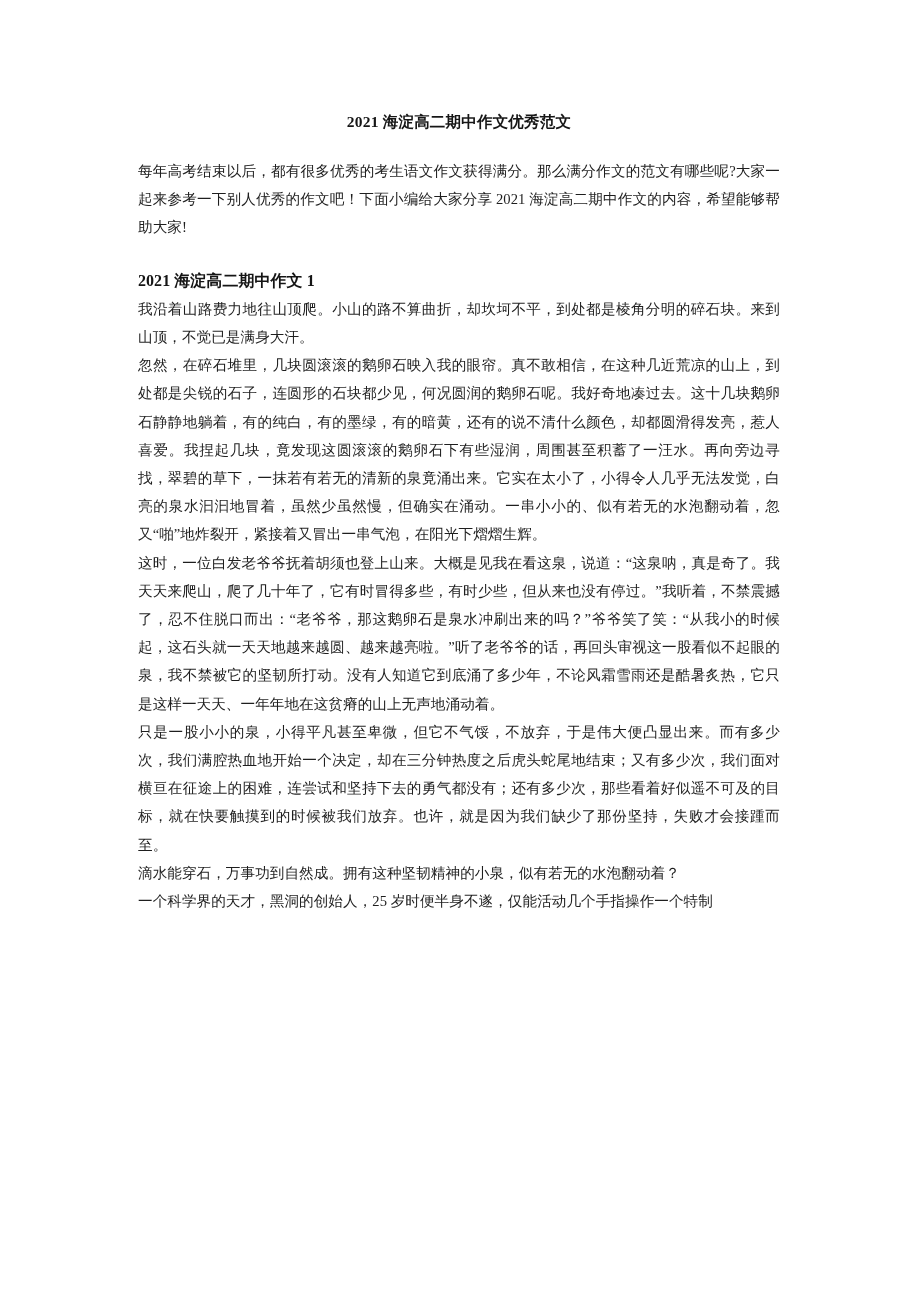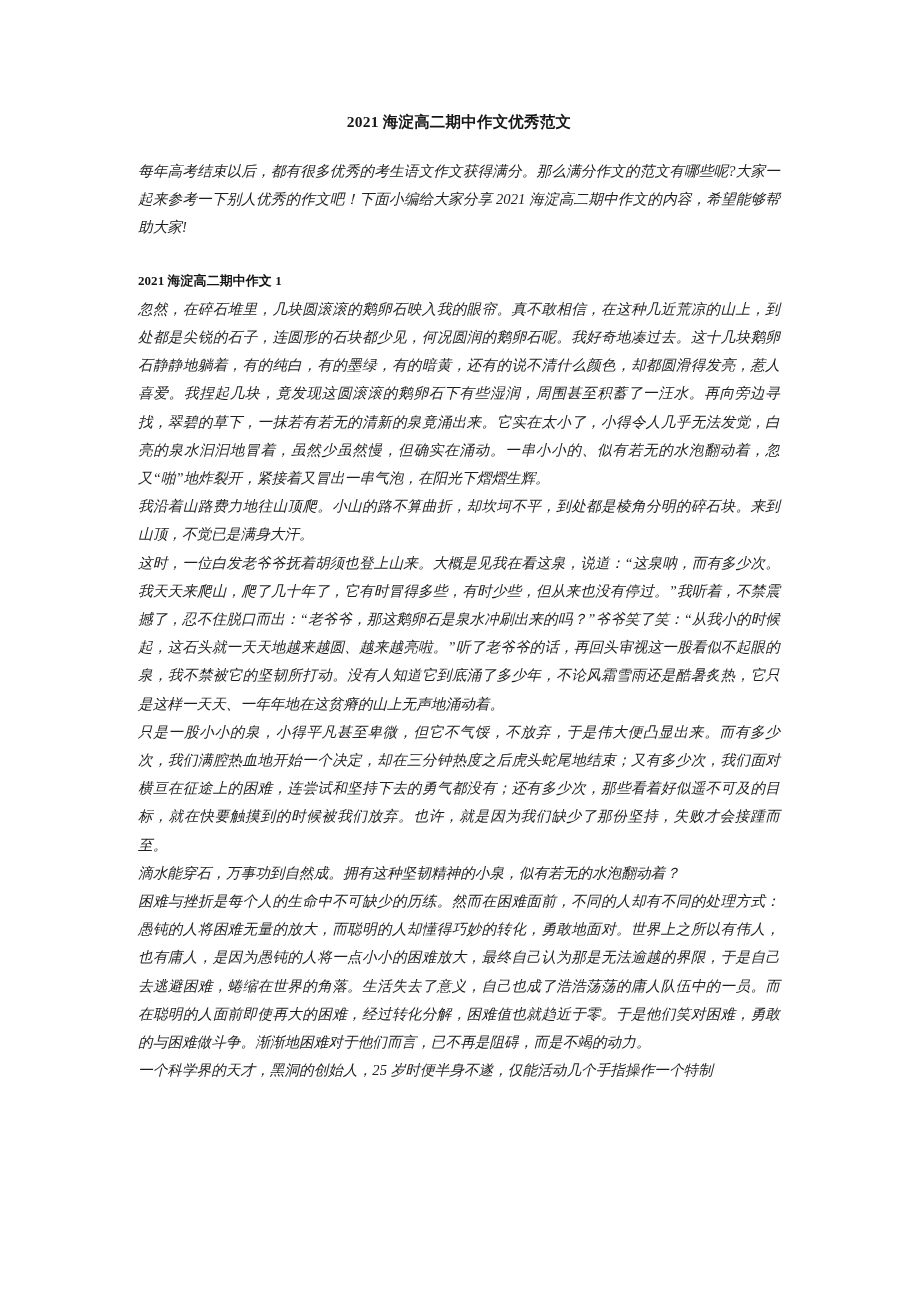--- a/index.html
+++ b/index.html
@@ -49,26 +49,25 @@
 
   p.para {
     margin: 0;
     font-size: 14.6px;
     line-height: 28.2px;
     text-align: justify;
     text-justify: inter-ideograph;
     color: #1e1e1e;
     letter-spacing: 0.05px;
     word-break: break-all;
-    font-style: italic;
   }
 
   h2.section-heading {
     margin: 0;
-    font-size: 13px;
+    font-size: 16px;
     line-height: 28.2px;
     font-weight: 700;
     color: #151515;
     letter-spacing: 0.05px;
   }
 
   .gap-before-section-1 {
     margin-top: 25px;
   }
 
@@ -84,29 +83,28 @@
 
     <h1 class="doc-title">2021 海淀高二期中作文优秀范文</h1>
 
     <div class="intro-block">
       <p class="para">每年高考结束以后，都有很多优秀的考生语文作文获得满分。那么满分作文的范文有哪些呢?大家一起来参考一下别人优秀的作文吧！下面小编给大家分享 2021 海淀高二期中作文的内容，希望能够帮助大家!</p>
     </div>
 
     <div class="essay-section gap-before-section-1">
       <h2 class="section-heading">2021 海淀高二期中作文 1</h2>
       <div class="essay-body">
+        <p class="para">我沿着山路费力地往山顶爬。小山的路不算曲折，却坎坷不平，到处都是棱角分明的碎石块。来到山顶，不觉已是满身大汗。</p>
         <p class="para">忽然，在碎石堆里，几块圆滚滚的鹅卵石映入我的眼帘。真不敢相信，在这种几近荒凉的山上，到处都是尖锐的石子，连圆形的石块都少见，何况圆润的鹅卵石呢。我好奇地凑过去。这十几块鹅卵石静静地躺着，有的纯白，有的墨绿，有的暗黄，还有的说不清什么颜色，却都圆滑得发亮，惹人喜爱。我捏起几块，竟发现这圆滚滚的鹅卵石下有些湿润，周围甚至积蓄了一汪水。再向旁边寻找，翠碧的草下，一抹若有若无的清新的泉竟涌出来。它实在太小了，小得令人几乎无法发觉，白亮的泉水汩汩地冒着，虽然少虽然慢，但确实在涌动。一串小小的、似有若无的水泡翻动着，忽又“啪”地炸裂开，紧接着又冒出一串气泡，在阳光下熠熠生辉。</p>
-        <p class="para">我沿着山路费力地往山顶爬。小山的路不算曲折，却坎坷不平，到处都是棱角分明的碎石块。来到山顶，不觉已是满身大汗。</p>
-        <p class="para">这时，一位白发老爷爷抚着胡须也登上山来。大概是见我在看这泉，说道：“这泉呐，而有多少次。我天天来爬山，爬了几十年了，它有时冒得多些，有时少些，但从来也没有停过。”我听着，不禁震撼了，忍不住脱口而出：“老爷爷，那这鹅卵石是泉水冲刷出来的吗？”爷爷笑了笑：“从我小的时候起，这石头就一天天地越来越圆、越来越亮啦。”听了老爷爷的话，再回头审视这一股看似不起眼的泉，我不禁被它的坚韧所打动。没有人知道它到底涌了多少年，不论风霜雪雨还是酷暑炙热，它只是这样一天天、一年年地在这贫瘠的山上无声地涌动着。</p>
+        <p class="para">这时，一位白发老爷爷抚着胡须也登上山来。大概是见我在看这泉，说道：“这泉呐，真是奇了。我天天来爬山，爬了几十年了，它有时冒得多些，有时少些，但从来也没有停过。”我听着，不禁震撼了，忍不住脱口而出：“老爷爷，那这鹅卵石是泉水冲刷出来的吗？”爷爷笑了笑：“从我小的时候起，这石头就一天天地越来越圆、越来越亮啦。”听了老爷爷的话，再回头审视这一股看似不起眼的泉，我不禁被它的坚韧所打动。没有人知道它到底涌了多少年，不论风霜雪雨还是酷暑炙热，它只是这样一天天、一年年地在这贫瘠的山上无声地涌动着。</p>
         <p class="para">只是一股小小的泉，小得平凡甚至卑微，但它不气馁，不放弃，于是伟大便凸显出来。而有多少次，我们满腔热血地开始一个决定，却在三分钟热度之后虎头蛇尾地结束；又有多少次，我们面对横亘在征途上的困难，连尝试和坚持下去的勇气都没有；还有多少次，那些看着好似遥不可及的目标，就在快要触摸到的时候被我们放弃。也许，就是因为我们缺少了那份坚持，失败才会接踵而至。</p>
         <p class="para">滴水能穿石，万事功到自然成。拥有这种坚韧精神的小泉，似有若无的水泡翻动着？</p>
       </div>
     </div>
 
     <div class="essay-section">
       <div class="essay-body">
-        <p class="para">困难与挫折是每个人的生命中不可缺少的历练。然而在困难面前，不同的人却有不同的处理方式：愚钝的人将困难无量的放大，而聪明的人却懂得巧妙的转化，勇敢地面对。世界上之所以有伟人，也有庸人，是因为愚钝的人将一点小小的困难放大，最终自己认为那是无法逾越的界限，于是自己去逃避困难，蜷缩在世界的角落。生活失去了意义，自己也成了浩浩荡荡的庸人队伍中的一员。而在聪明的人面前即使再大的困难，经过转化分解，困难值也就趋近于零。于是他们笑对困难，勇敢的与困难做斗争。渐渐地困难对于他们而言，已不再是阻碍，而是不竭的动力。</p>
         <p class="para">一个科学界的天才，黑洞的创始人，25 岁时便半身不遂，仅能活动几个手指操作一个特制</p>
       </div>
     </div>
 
   </div>
 </div>
 
 </body></html>

